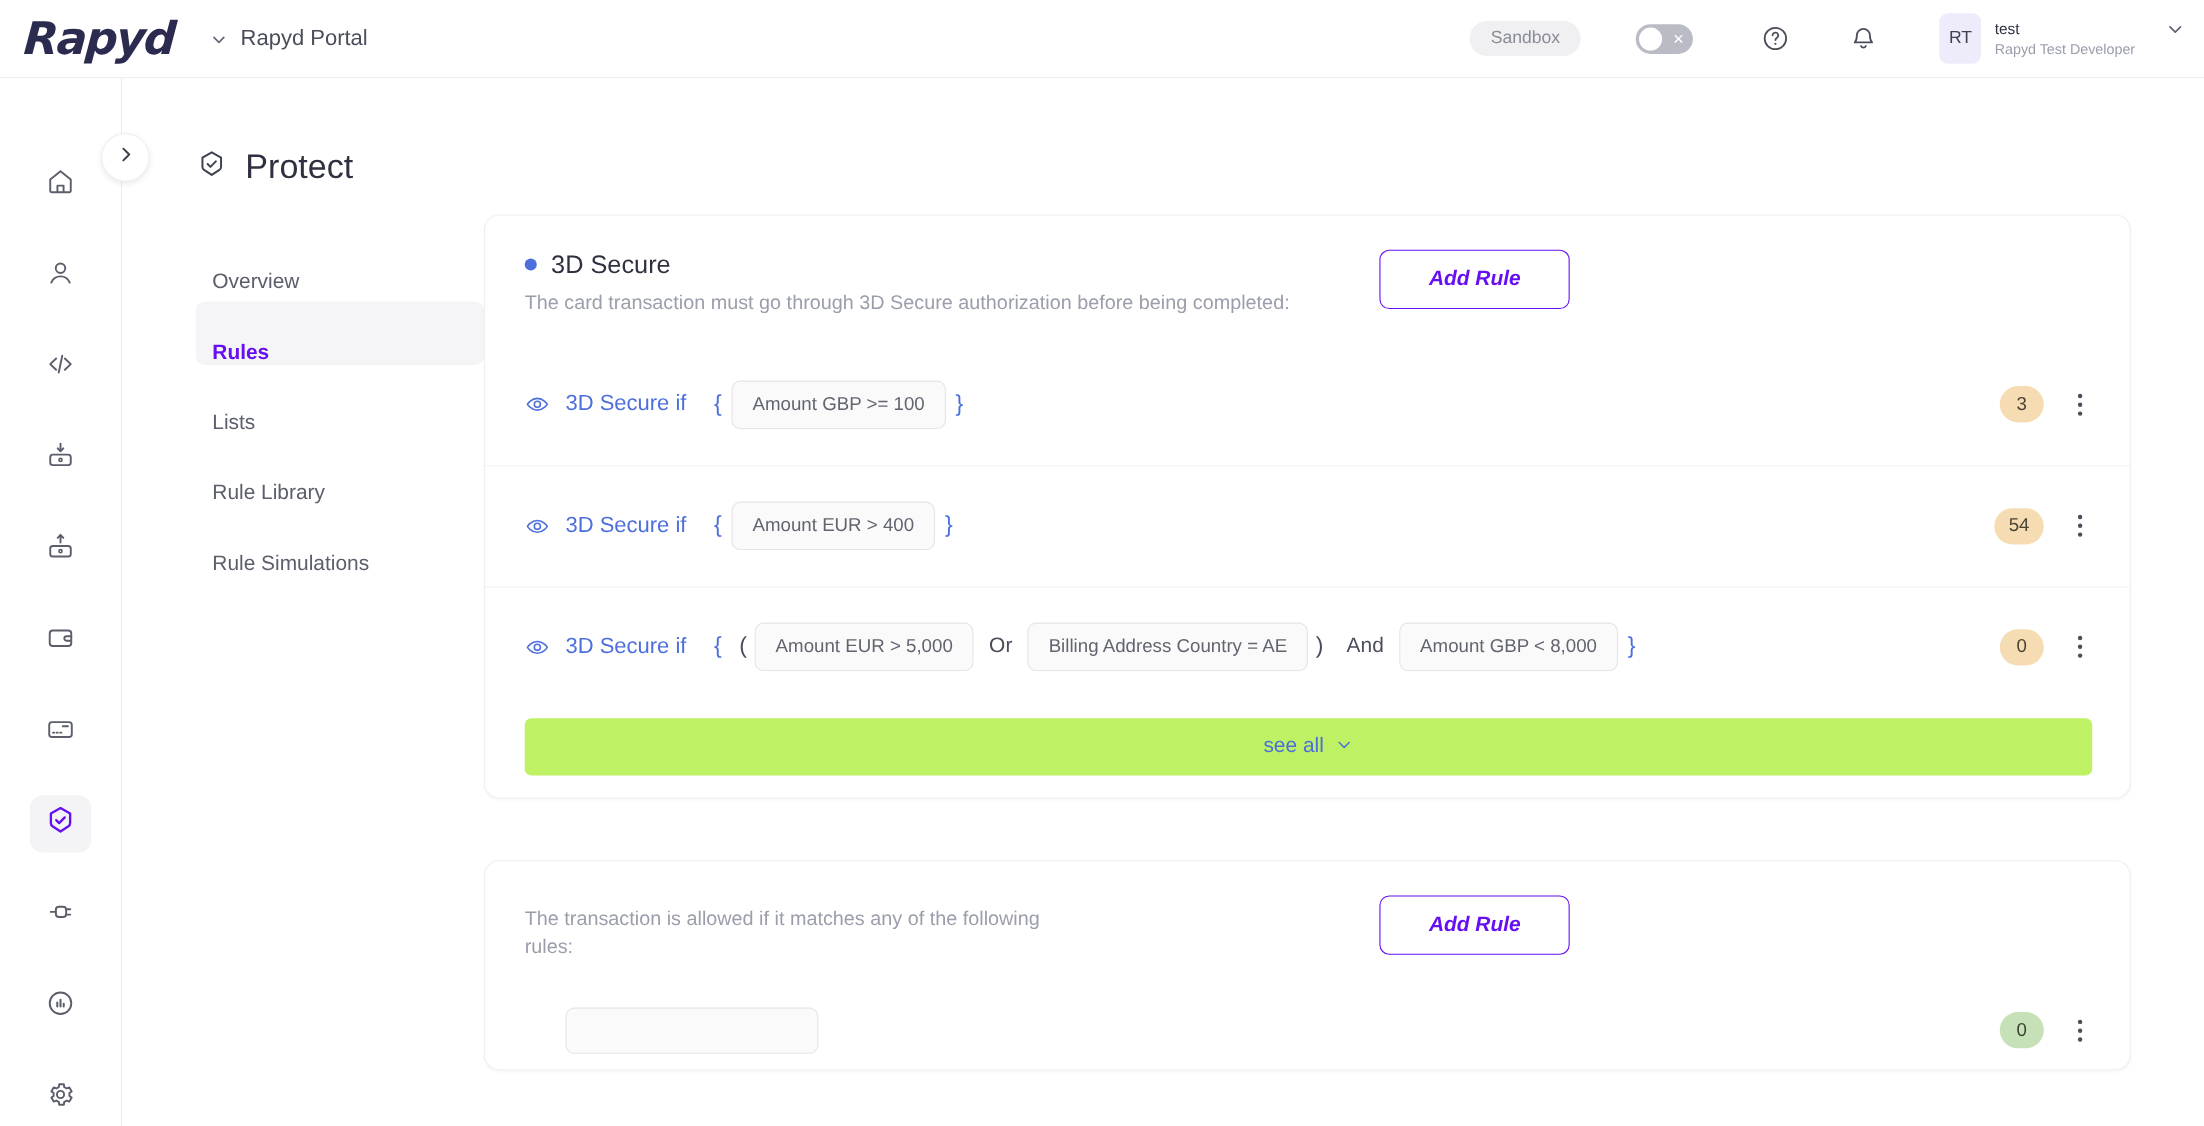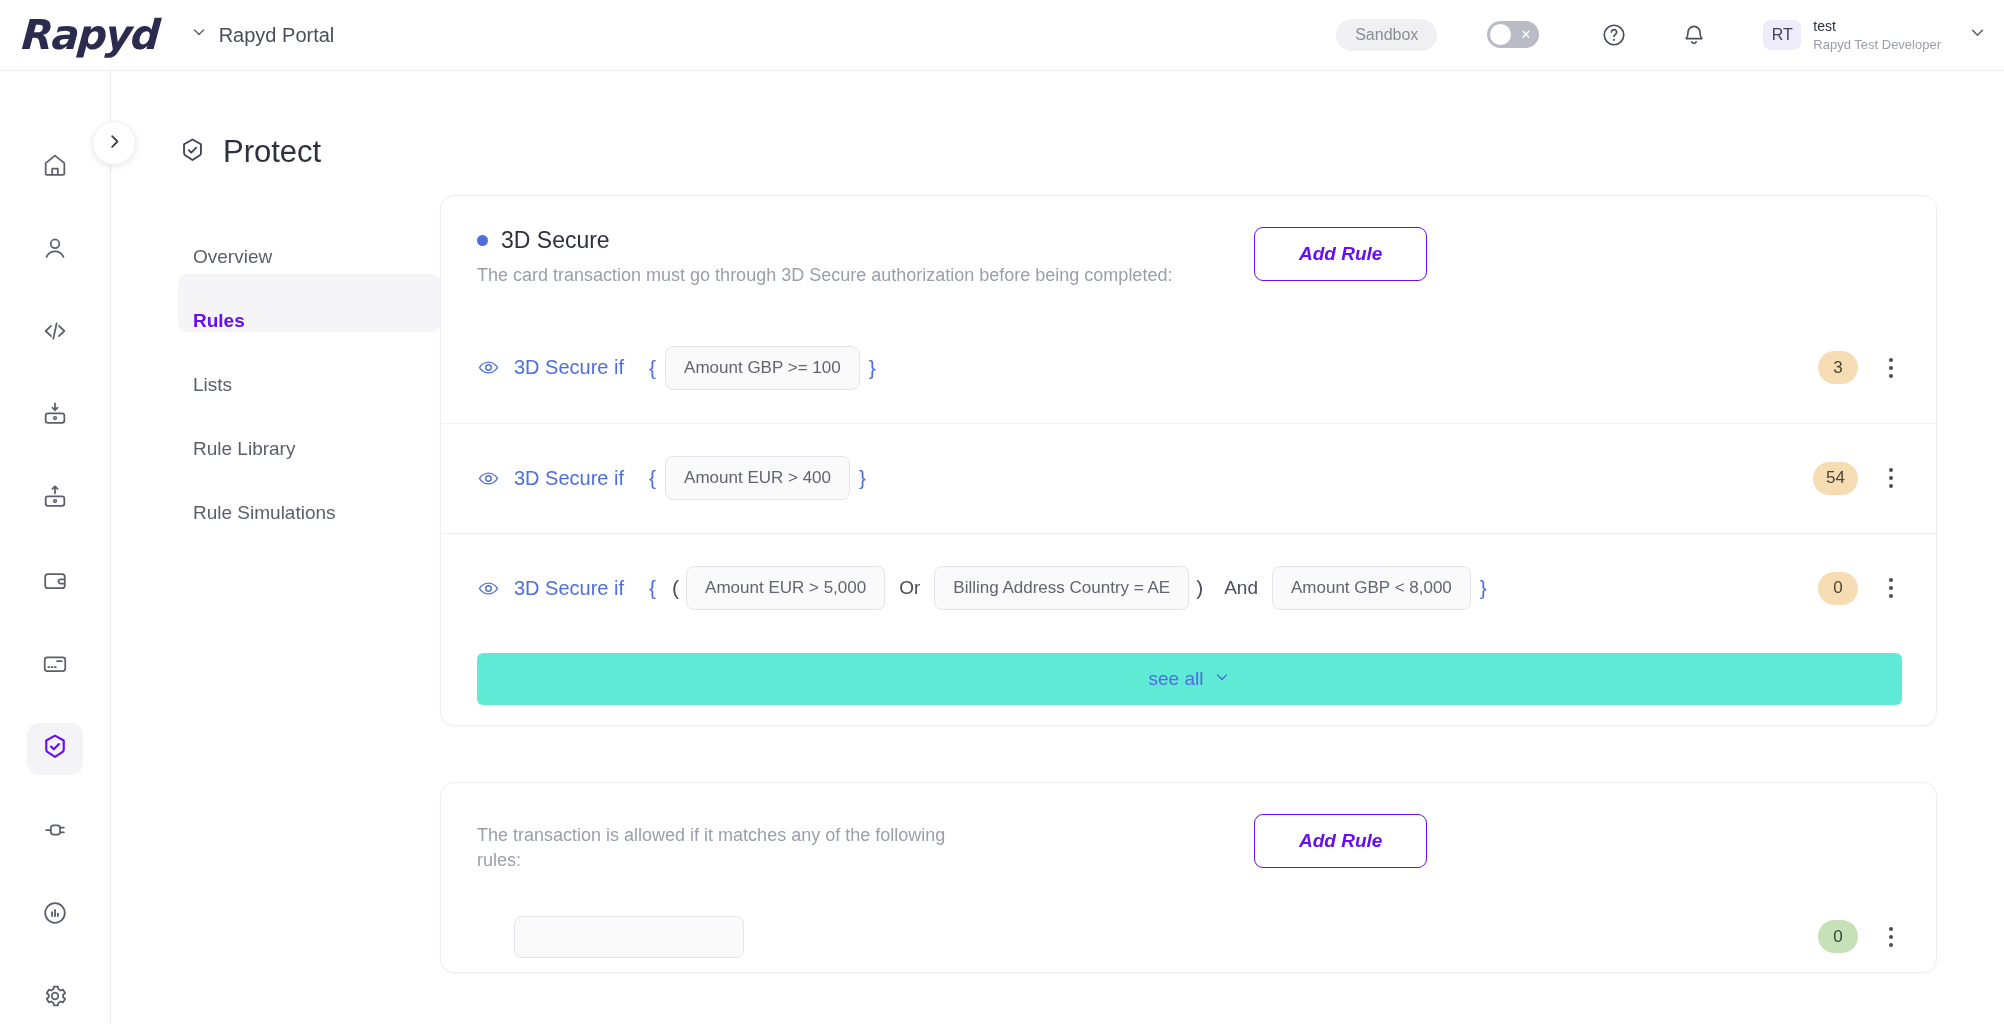--- a/index.html
+++ b/index.html
@@ -20,21 +20,21 @@
     z-index: 20;
   }
   .logo {
     margin-left: 22px;
     font-size: 41px; font-weight: 700; letter-spacing: -1.6px;
     color: #2b2b50; font-style: italic;
     font-family: "DejaVu Sans", sans-serif;
     transform: skewX(-4deg);
   }
   .portal-switch {
-    display: flex; align-items: flex-start; gap: 12px;
+    display: flex; align-items: flex-end; gap: 12px;
     margin-left: 32px; cursor: pointer;
   }
   .portal-switch .chev { color: #5e6270; font-size: 15px; line-height: 1; }
   .portal-name { font-size: 20px; color: #4a4d5a; }
 
   .topbar-right {
     margin-left: auto; display: flex; align-items: center; gap: 16px;
     padding-right: 18px;
     justify-content: flex-end;
   }
@@ -56,21 +56,21 @@
   }
   .icon-btn {
     width: 34px; height: 34px; display: flex; align-items: center; justify-content: center;
     cursor: pointer; margin-right: 30px; color: #4a4d5a;
   }
   .user-block {
     display: flex; align-items: center; gap: 12px; cursor: pointer;
     margin-left: 6px;
   }
   .avatar {
-    width: 38px; height: 30px; border-radius: 8px; background: #eeecfb;
+    width: 38px; height: 46px; border-radius: 8px; background: #eeecfb;
     display: flex; align-items: center; justify-content: center;
     font-size: 16px; color: #3f3f56;
   }
   .user-text { line-height: 1.2; }
   .user-name { font-size: 14px; color: #2e3140; }
   .user-role { font-size: 13px; color: #9a9dab; margin-top: 2px; }
   .user-chev { color: #5e6270; font-size: 15px; margin-left: 16px; align-self: flex-start; margin-top: 6px;}
 
   
   .rail {
@@ -189,21 +189,21 @@
     padding: 0 13px;
   }
   .count-badge.green { background: #c6e0b7; color: #3a4433; }
   .kebab {
     width: 22px; height: 30px; display: flex; flex-direction: column;
     align-items: center; justify-content: center; gap: 4px; cursor: pointer;
   }
   .kebab i { width: 4px; height: 4px; border-radius: 50%; background: #4a4d5a; display: block; }
 
   .see-all {
-    margin: 10px 34px 20px 36px; height: 52px; background: #5eead4;
+    margin: 10px 34px 20px 36px; height: 52px; background: #bef264;
     border-radius: 6px; display: flex; align-items: center; justify-content: center;
     gap: 11px; color: #4d6fdc; font-size: 19px; cursor: pointer;
   }
   .see-all .chev { font-size: 15px; }
 
   .partial-row { padding-top: 14px; }
 </style>
 </head>
 <body>
 

